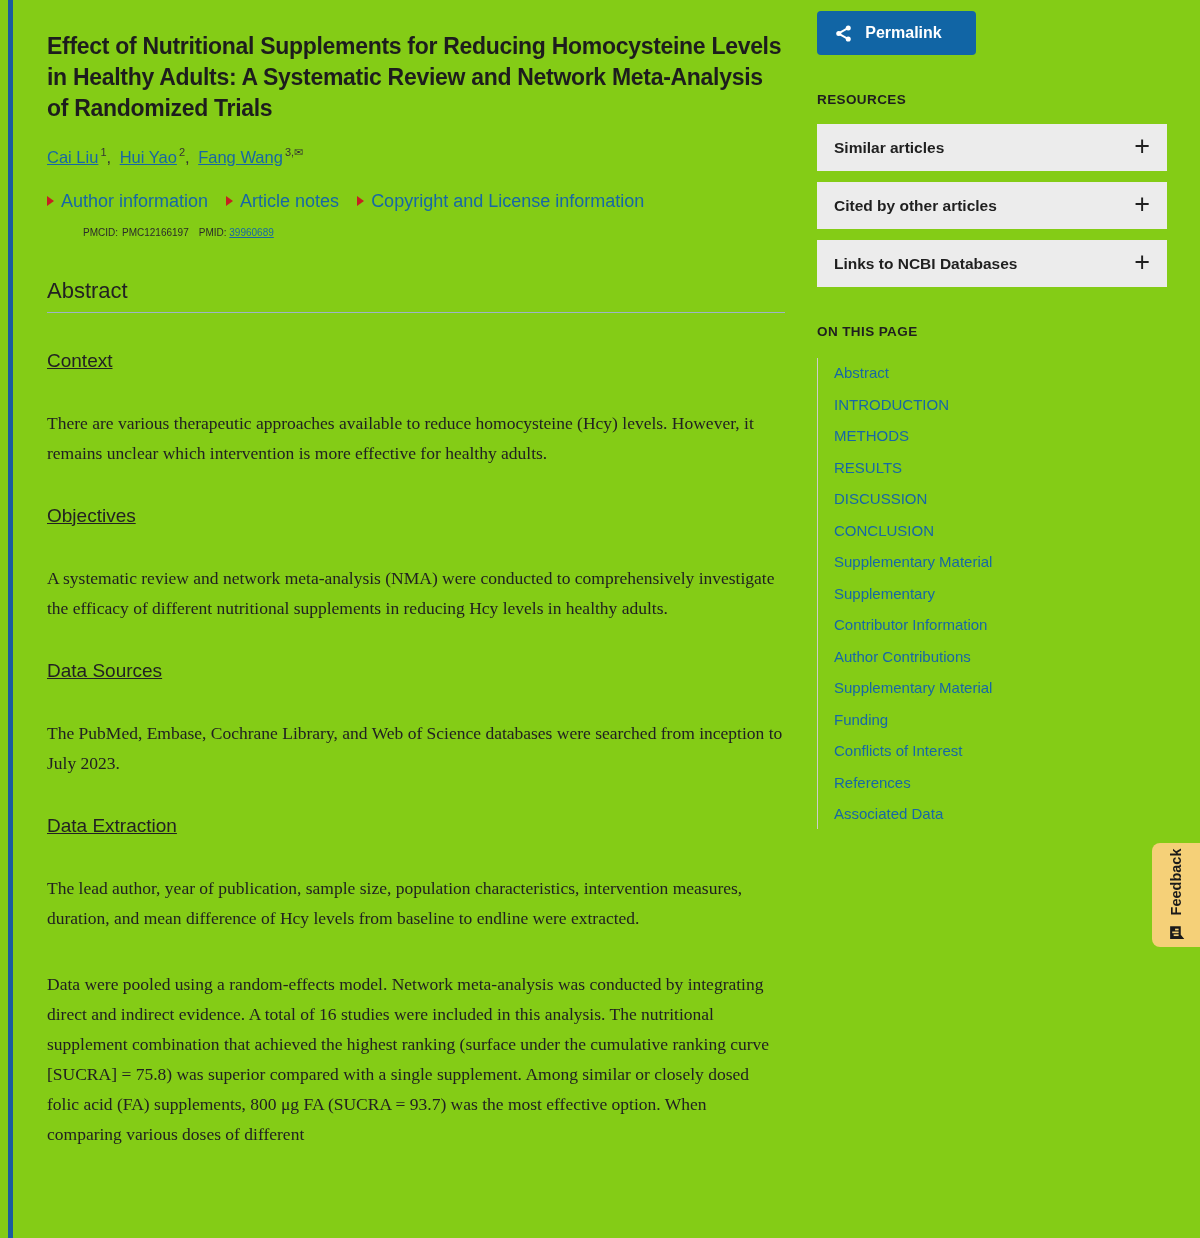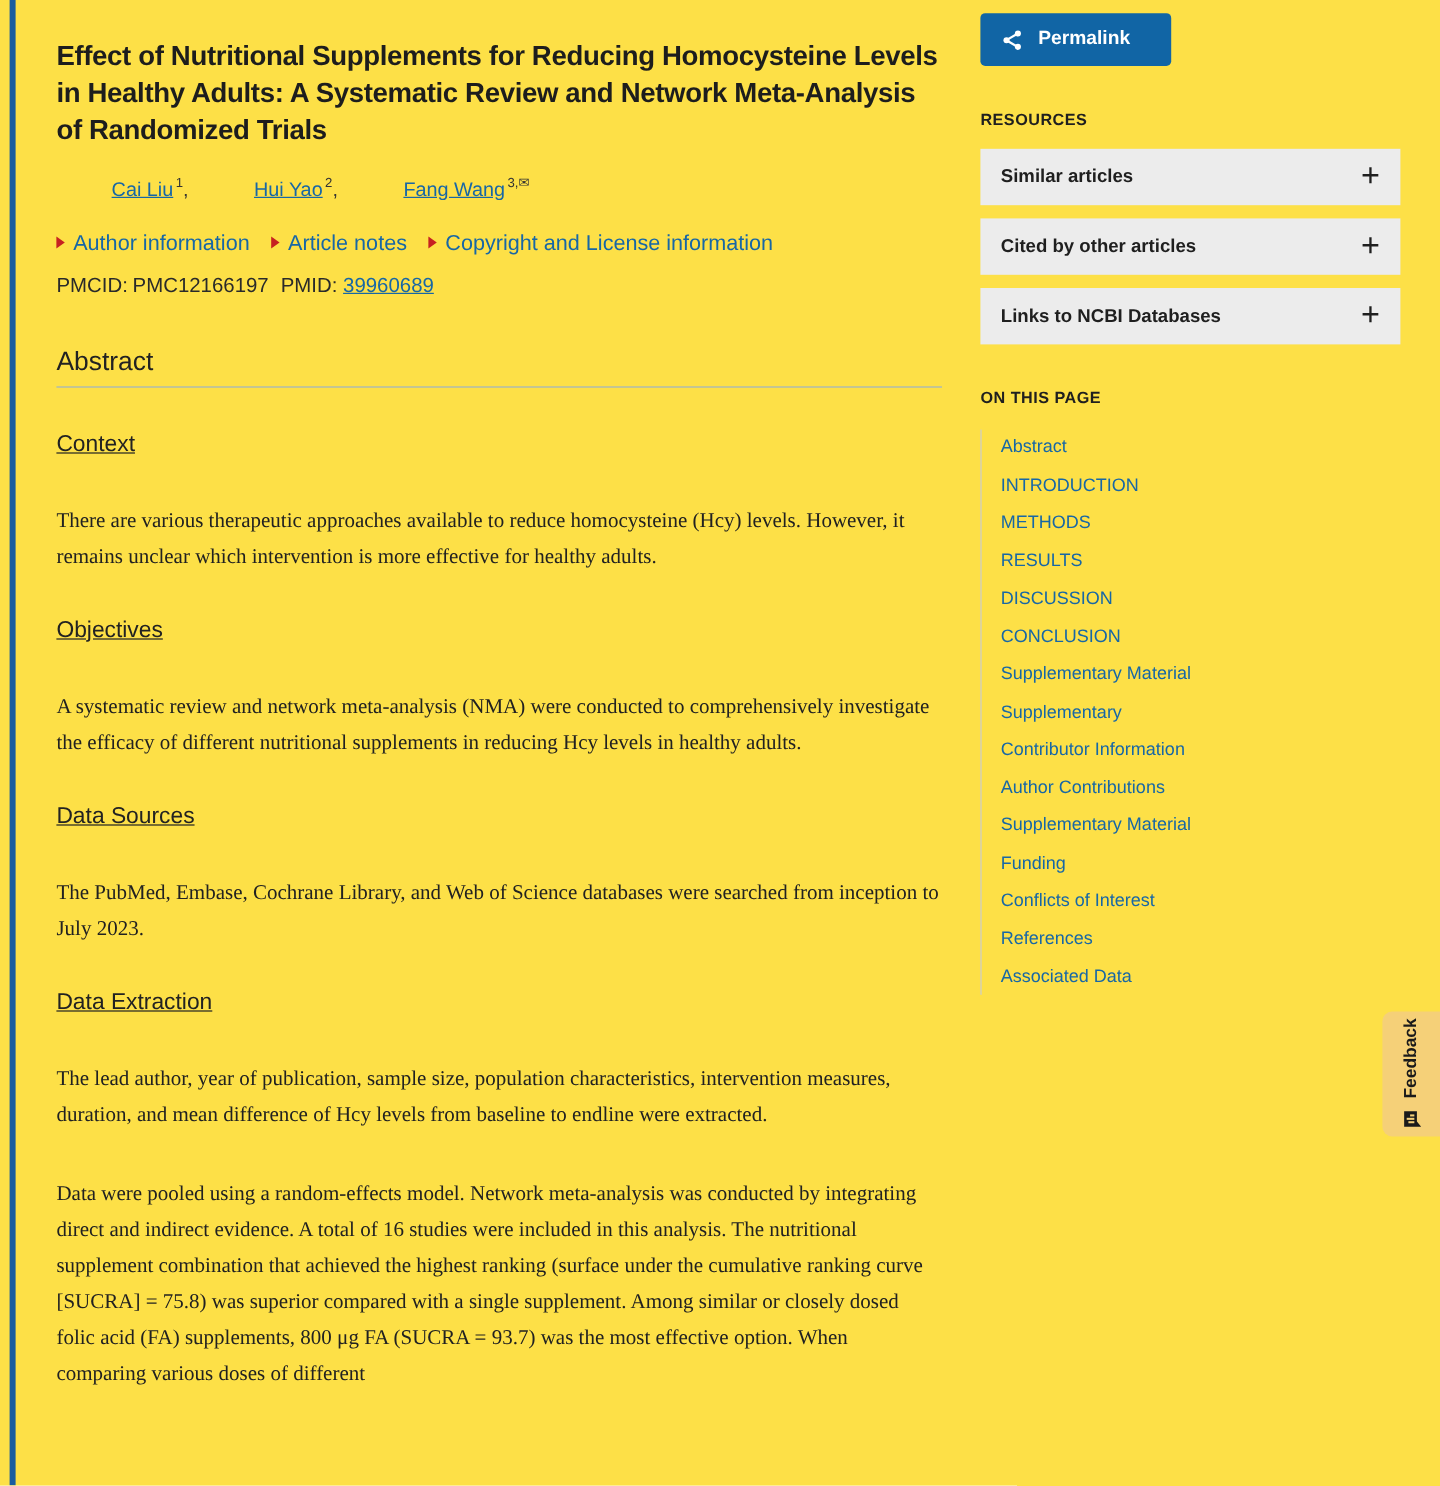--- a/index.html
+++ b/index.html
@@ -8,37 +8,37 @@
     --link_blue:#1767a6;
     --marker_red:#c62121;
     --accordion_bg:#ececec;
     --feedback_bg:#f5d078;
     --rule_color:#9db4c6;
     --text_dark:#202020;
     --nav_border:#cccccc;
   }
   *{box-sizing:border-box;margin:0;padding:0;}
   body{background:#fff;font-family:"Liberation Sans",sans-serif;color:var(--text_dark);}
-  .viewport{position:relative;width:1200px;height:1238px;background:#fde047;overflow:hidden;}
+  .viewport{position:relative;width:1200px;height:1238px;background:#84cc16;overflow:hidden;}
 
   
   .left-accent-bar{position:absolute;left:8px;top:0;width:5px;height:1238px;background:var(--accent_blue);}
 
   
   .article{position:absolute;left:47px;top:0;width:738px;}
   h1.title{margin-top:31px;font-size:23px;line-height:31px;font-weight:700;letter-spacing:-0.3px;color:#1d1d1d;}
   .authors{margin-top:22px;font-size:16.5px;color:#333;}
-  .author-link{color:var(--link_blue);text-decoration:underline;cursor:pointer;margin-left:46px;}
+  .author-link{color:var(--link_blue);text-decoration:underline;cursor:pointer;}
   .author-sup{font-size:11px;color:#333;margin-left:2px;}
   .author-sep{margin-right:4px;color:#333;}
   .info-links{margin-top:24px;font-size:18px;display:flex;gap:18px;align-items:center;}
   .info-link-item{display:inline-flex;align-items:center;gap:7px;cursor:pointer;}
   .tri{width:0;height:0;border-left:7px solid var(--marker_red);border-top:5px solid transparent;border-bottom:5px solid transparent;display:inline-block;}
   .info-link-item a{color:var(--link_blue);text-decoration:none;}
-  .ids{margin-top:15px;font-size:17px;color:#2a2a2a;}
+  .ids{margin-top:15px;font-size:10px;color:#2a2a2a;margin-left:36px;}
   .ids .id-label{color:#2a2a2a;}
   .ids .id-value{margin-left:4px;}
   .ids .pmid-group{margin-left:10px;}
   .ids a{color:var(--link_blue);text-decoration:underline;cursor:pointer;}
 
   h2.abstract-h{margin-top:40px;font-size:22px;font-weight:400;color:#222;padding-bottom:8px;border-bottom:1px solid var(--rule_color);}
   .abs-section h3{margin-top:37px;font-size:19px;font-weight:500;color:#222;text-decoration:underline;}
   .abs-section p{margin-top:36px;font-family:"Liberation Serif",serif;font-size:17.5px;line-height:30px;color:#212121;}
 
   

